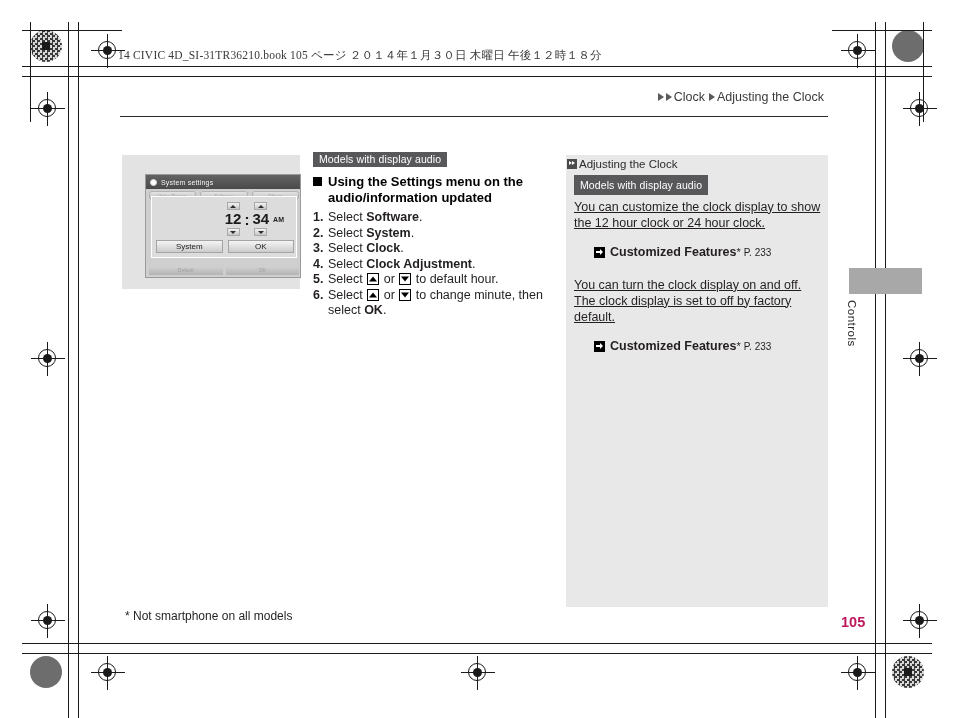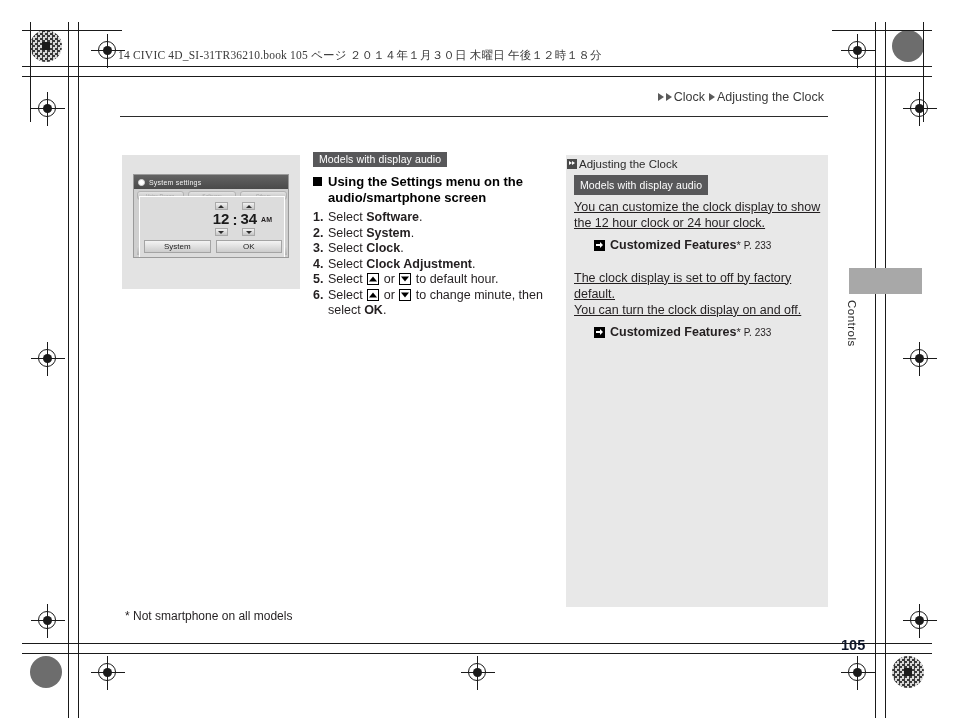--- a/index.html
+++ b/index.html
@@ -112,22 +112,22 @@
   #screenshot-figure {
     position: absolute;
     left: 122px;
     top: 155px;
     width: 178px;
     height: 134px;
     background: #e3e3e3;
   }
   .da-screen {
     position: absolute;
-    left: 11px; top: 19px;
-    width: 156px; height: 84px;
+    left: 23px; top: 19px;
+    width: 156px; height: 104px;
     background: #cfcfcf;
     border: 1px solid #9a9a9a;
     box-sizing: border-box;
     overflow: hidden;
   }
   .da-titlebar {
     position: absolute;
     left: 0; top: 0;
     width: 100%; height: 14px;
     background: linear-gradient(#636363, #4a4a4a);
@@ -383,21 +383,21 @@
     font-size: 12.5px;
     line-height: 16px;
     color: #231f20;
   }
   .info-body p { margin: 0; text-decoration: underline; }
   .gap { height: 16px; }
   .ref {
     display: flex;
     align-items: baseline;
     margin-left: 20px;
-    margin-top: 6px;
+    margin-top: 13px;
     white-space: nowrap;
   }
   .arrowbox {
     display: inline-block;
     width: 11px; height: 11px;
     background: #000000;
     position: relative;
     margin-right: 5px;
     flex: 0 0 auto;
     align-self: center;
@@ -447,24 +447,24 @@
     position: absolute;
     left: 125px;
     top: 609px;
     font-size: 12px;
     color: #231f20;
     white-space: nowrap;
   }
   #page-number {
     position: absolute;
     left: 841px;
-    top: 637px;
+    top: 614px;
     font-size: 14.5px;
     font-weight: bold;
-    color: #0f172a;
+    color: #be185d;
   }
 </style>
 </head>
 <body>
 
 <div>
 
   <div class="halftone checker" style="left:30px; top:30px;"></div>
   <div class="cropline" style="left:30px;  top:22px; width:1px; height:100px;"></div>
   <div class="cropline" style="left:22px;  top:30px; width:100px; height:1px;"></div>
@@ -592,21 +592,21 @@
     </div>
 
   </div>
 </div>
 
 <div id="instructions">
   <span class="badge">Models with display audio</span>
 
   <div class="sub-head">
     <span class="sq"></span>
-    <span>Using the Settings menu on the audio/smartphone screen</span>
+    <span>Using the Settings menu on the audio/information updated</span>
   </div>
 
   <ol class="steps">
     <li>
       <span class="num">1.</span>
       <span class="body"><span>Select </span><b>Software</b><span>.</span></span>
     </li>
     <li>
       <span class="num">2.</span>
       <span class="body"><span>Select </span><b>System</b><span>.</span></span>
@@ -643,22 +643,22 @@
 
     <div class="ref">
       <span class="arrowbox"></span>
       <span class="name">Customized Features</span>
         <span class="star">*</span>
         <span class="pg">P. 233</span>
     </div>
 
     <div class="gap"></div>
 
+    <p>You can turn the clock display on and off.</p>
     <p>The clock display is set to off by factory default.</p>
-    <p>You can turn the clock display on and off.</p>
 
     <div class="ref">
       <span class="arrowbox"></span>
       <span class="name">Customized Features</span>
         <span class="star">*</span>
         <span class="pg">P. 233</span>
     </div>
 
     <div class="gap"></div>
 

